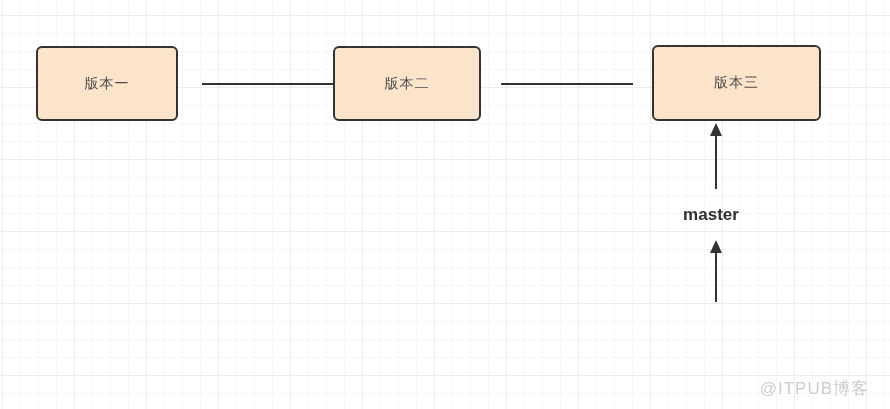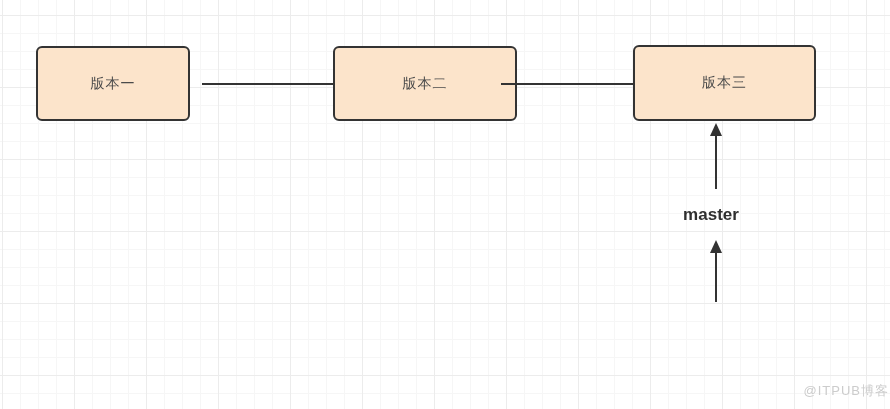--- a/index.html
+++ b/index.html
@@ -26,23 +26,23 @@
     background: #fce4cb;
     border: 2px solid #333333;
     border-radius: 6px;
     display: flex;
     align-items: center;
     justify-content: center;
     font-size: 14px;
     color: #4a4a4a;
     letter-spacing: 1px;
   }
-  .node-1 { left: 36px;  top: 46px; width: 154px; height: 75px; }
-  .node-2 { left: 333px; top: 46px; width: 184px; height: 75px; }
-  .node-3 { left: 633px; top: 45px; width: 183px; height: 76px; }
+  .node-1 { left: 36px;  top: 46px; width: 142px; height: 75px; }
+  .node-2 { left: 333px; top: 46px; width: 148px; height: 75px; }
+  .node-3 { left: 652px; top: 45px; width: 169px; height: 76px; }
 
   .hline {
     position: absolute;
     top: 83px;
     height: 2px;
     background: #333333;
   }
   .hline-1 { left: 202px; width: 131px; }
   .hline-2 { left: 501px; width: 132px; }
 
@@ -71,23 +71,23 @@
     text-align: center;
     font-size: 17px;
     font-weight: bold;
     color: #2f2f2f;
   }
   .label-master { top: 205px; }
   .label-head   { top: 316px; }
 
   .watermark {
     position: absolute;
-    right: 1px;
+    right: 21px;
     bottom: 9px;
-    font-size: 13px;
+    font-size: 17px;
     color: #cccccc;
     letter-spacing: 1px;
   }
 </style>
 </head>
 <body>
 
 <div class="canvas">
 
   <div class="node node-1">

